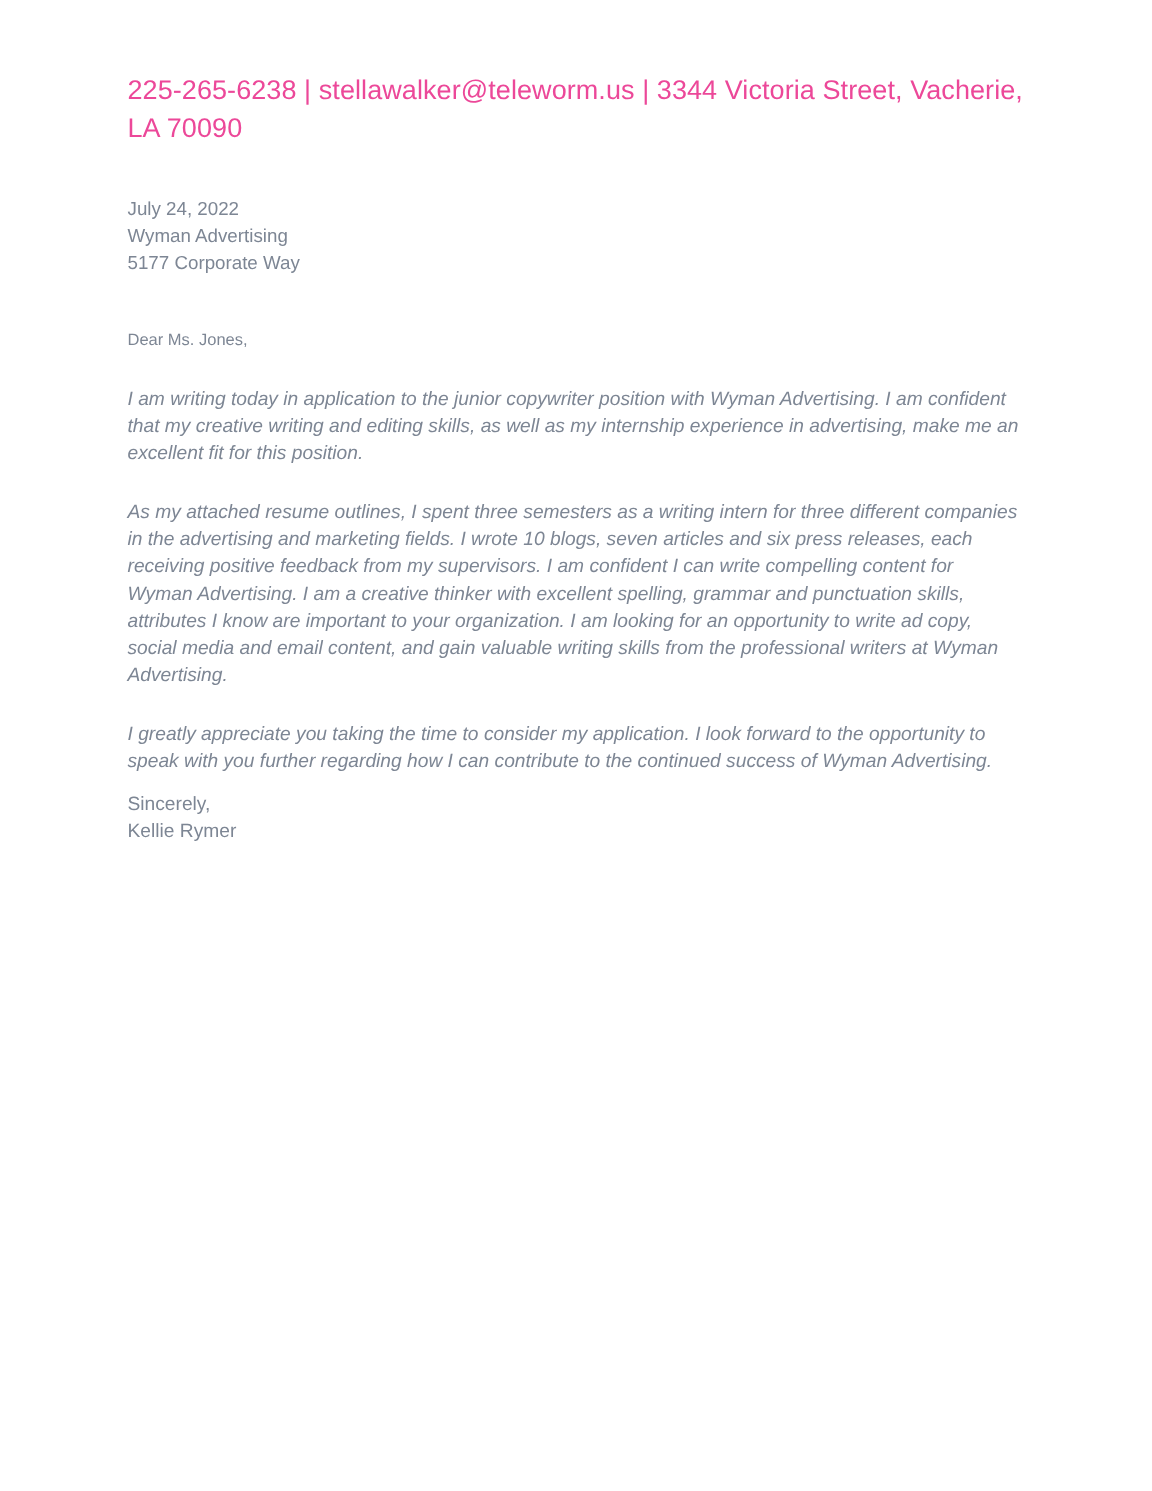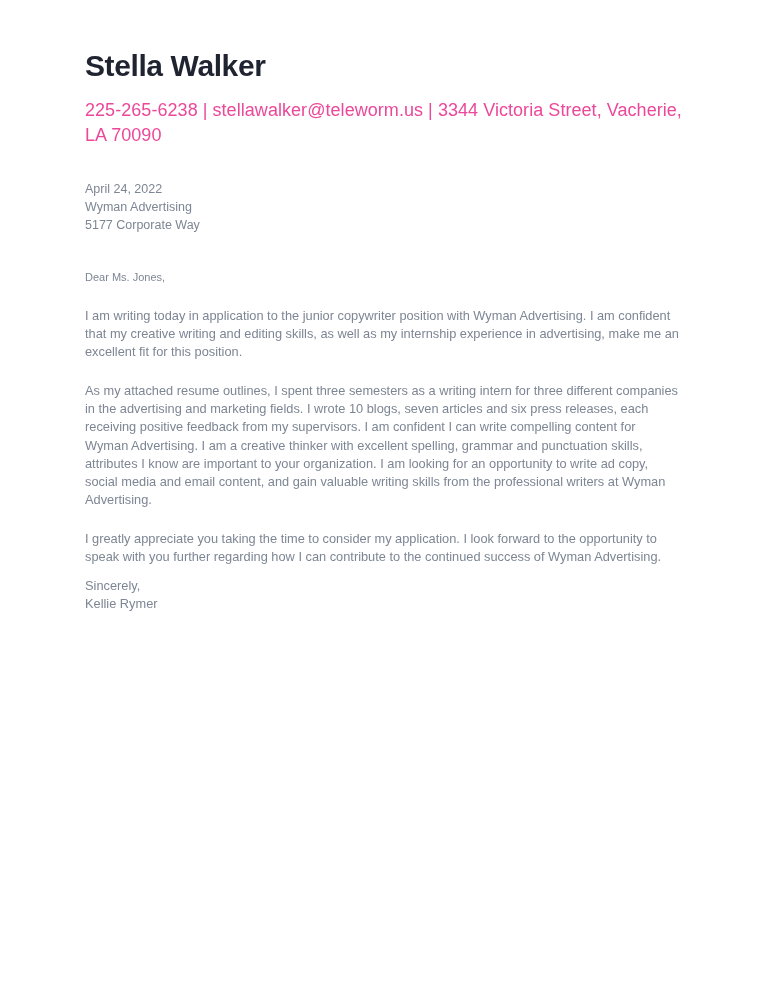--- a/index.html
+++ b/index.html
@@ -55,43 +55,43 @@
     line-height: 17.6px;
     margin: 35px 0 0 0;
   }
   .body-paragraph {
     font-size: 12.8px;
     color: #7d8694;
     line-height: 18.3px;
     margin: 20px 0 0 0;
     max-width: 596px;
     text-align: left;
+    font-style: italic;
   }
   .closing-block {
     margin-top: 11px;
   }
   .closing-line {
     font-size: 12.8px;
     color: #7d8694;
     line-height: 17.6px;
     margin: 0;
   }
 </style>
 </head>
 <body>
 
 <div class="page">
 
   <header class="letterhead">
-    <h1 class="name">Stella Walker</h1>
     <p class="contact-line">225-265-6238 | stellawalker@teleworm.us | 3344 Victoria Street, Vacherie, LA 70090</p>
   </header>
 
   <section class="recipient-block">
-    <p class="recipient-line">April 24, 2022</p>
+    <p class="recipient-line">July 24, 2022</p>
     <p class="recipient-line">Wyman Advertising</p>
     <p class="recipient-line">5177 Corporate Way</p>
   </section>
 
   <p class="salutation">Dear Ms. Jones,</p>
 
   <section>
     <p class="body-paragraph">I am writing today in application to the junior copywriter position with Wyman Advertising. I am confident that my creative writing and editing skills, as well as my internship experience in advertising, make me an excellent fit for this position.</p>
     <p class="body-paragraph">As my attached resume outlines, I spent three semesters as a writing intern for three different companies in the advertising and marketing fields. I wrote 10 blogs, seven articles and six press releases, each receiving positive feedback from my supervisors. I am confident I can write compelling content for Wyman Advertising. I am a creative thinker with excellent spelling, grammar and punctuation skills, attributes I know are important to your organization. I am looking for an opportunity to write ad copy, social media and email content, and gain valuable writing skills from the professional writers at Wyman Advertising.</p>
     <p class="body-paragraph">I greatly appreciate you taking the time to consider my application. I look forward to the opportunity to speak with you further regarding how I can contribute to the continued success of Wyman Advertising.</p>

